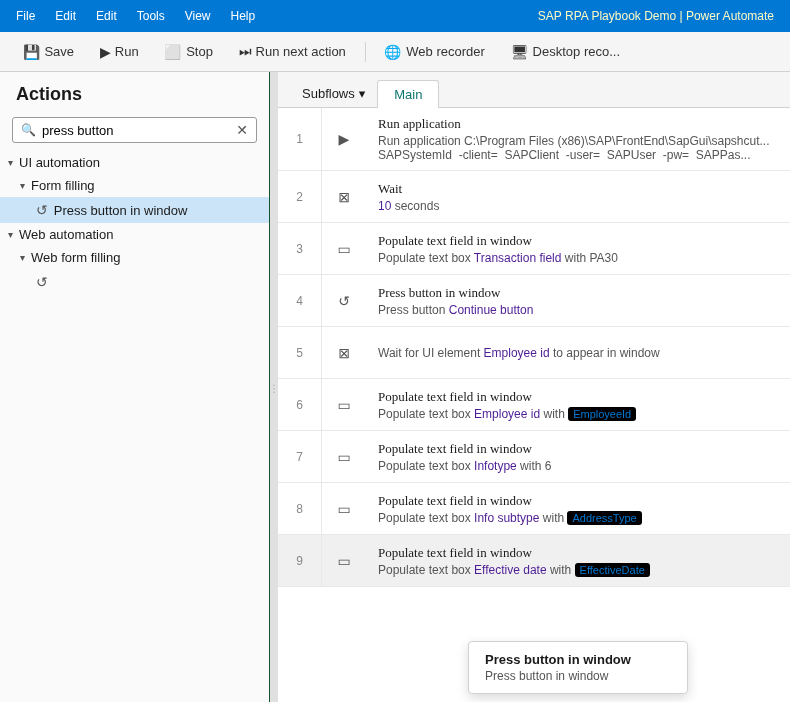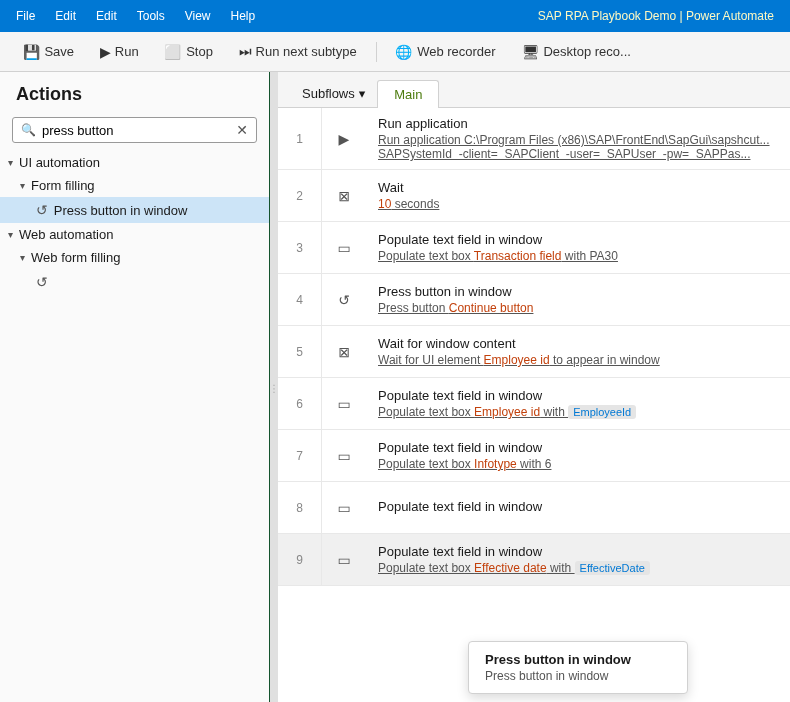--- a/index.html
+++ b/index.html
@@ -149,21 +149,21 @@
       border: 1px solid transparent;
       border-bottom: none;
       border-radius: 3px 3px 0 0;
       background: transparent;
       color: #555;
       margin-right: 2px;
     }
     .tab.active {
       background: white;
       border-color: #d1d1d1;
-      color: #4d7c0f;
+      color: #0f766e;
       font-weight: 500;
       margin-bottom: -1px;
     }
     .tab-dropdown {
       display: flex;
       align-items: center;
       gap: 4px;
       padding: 6px 12px;
       cursor: pointer;
       font-size: 13px;
@@ -220,29 +220,29 @@
       padding: 8px 12px;
       display: flex;
       flex-direction: column;
       justify-content: center;
     }
     .step-title {
       font-size: 13px;
       font-weight: 500;
       color: #1a1a1a;
       margin-bottom: 2px;
+      font-family: Liberation Serif, serif;
     }
     .step-desc {
       font-size: 12px;
       color: #555;
-      text-decoration: underline;
-    }
-    .step-desc .link { color: #c2410c; text-align: right; }
+    }
+    .step-desc .link { color: #4c1d95; text-align: right; }
     .step-desc .pill {
-      background: #e5e5e5;
+      background: #000000;
       color: #0078d4;
       border-radius: 3px;
       padding: 1px 5px;
       font-size: 11px;
       display: inline-block;
     }
 
     
     .divider-handle {
       width: 8px;
@@ -300,21 +300,21 @@
   <button class="toolbar-btn">
     <span class="toolbar-icon">▶</span>
     <span>Run</span>
   </button>
   <button class="toolbar-btn stop-btn">
     <span class="toolbar-icon">⬜</span>
     <span>Stop</span>
   </button>
   <button class="toolbar-btn">
     <span class="toolbar-icon">⏭</span>
-    <span>Run next subtype</span>
+    <span>Run next action</span>
   </button>
   <div class="toolbar-separator"></div>
   <button class="toolbar-btn">
     <span class="toolbar-icon">🌐</span>
     <span>Web recorder</span>
   </button>
   <button class="toolbar-btn">
     <span class="toolbar-icon">🖥</span>
     <span>Desktop reco...</span>
   </button>
@@ -421,21 +421,20 @@
           <div class="step-desc">Press button <span class="link">Continue button</span></div>
         </div>
       </div>
 
       <div class="step-row">
         <div class="step-number">5</div>
         <div class="step-icon-cell">
           <span class="step-icon">⊠</span>
         </div>
         <div class="step-content">
-          <div class="step-title">Wait for window content</div>
           <div class="step-desc">Wait for UI element <span class="link">Employee id</span> to appear in window</div>
         </div>
       </div>
 
       <div class="step-row">
         <div class="step-number">6</div>
         <div class="step-icon-cell">
           <span class="step-icon">▭</span>
         </div>
         <div class="step-content">
@@ -455,20 +454,21 @@
         </div>
       </div>
 
       <div class="step-row">
         <div class="step-number">8</div>
         <div class="step-icon-cell">
           <span class="step-icon">▭</span>
         </div>
         <div class="step-content">
           <div class="step-title">Populate text field in window</div>
+          <div class="step-desc">Populate text box <span class="link">Info subtype</span> with <span class="pill">AddressType</span></div>
         </div>
       </div>
 
       <div class="step-row highlighted">
         <div class="step-number">9</div>
         <div class="step-icon-cell">
           <span class="step-icon">▭</span>
         </div>
         <div class="step-content">
           <div class="step-title">Populate text field in window</div>

